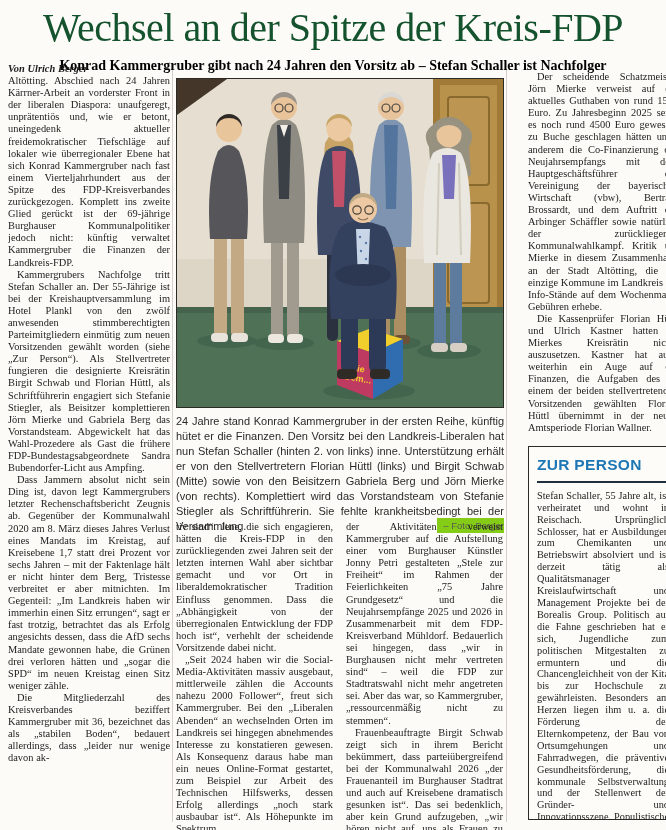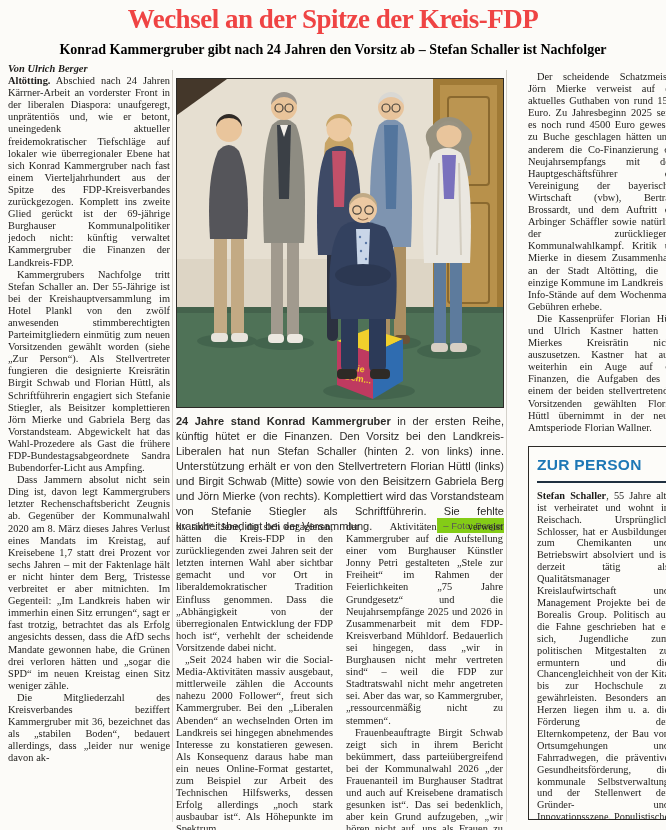--- a/index.html
+++ b/index.html
@@ -2,33 +2,33 @@
 <html lang="de"><head>
 <meta charset="utf-8">
 <style>
   html,body{margin:0;padding:0;}
   body{width:666px;height:830px;background:#fcfbf8;}
   .page{position:relative;width:666px;height:830px;overflow:hidden;
         font-family:"Liberation Serif",serif;color:#1d1c1a;background:#fcfbf8;}
 
   
   .header{position:absolute;top:4px;left:0;width:666px;text-align:center;}
-  .title{margin:0;font-family:"Liberation Serif",serif;font-weight:700;
-         font-size:27px;letter-spacing:-0.5px;color:#ef4444;}
+  .title{margin:0;font-family:"Liberation Serif",serif;font-weight:400;
+         font-size:40px;letter-spacing:-0.5px;color:#14532d;}
   .subtitle{margin:7px 0 0;font-size:14px;font-weight:bold;color:#000000;}
 
   
   .vrule{position:absolute;width:1px;background:#d4d1ca;top:70px;height:752px;}
   .vrule.r1{left:172px;} .vrule.r2{left:506px;}
 
   
   .textcol p{margin:0;font-size:10.4px;line-height:12.1px;text-align:justify;
              hyphens:none;word-spacing:0.2px;}
   .textcol p.ind{text-indent:9px;}
-  .lead{font-weight:bold;}
+  .lead{font-weight:normal;}
 
   
   .col1{position:absolute;left:8px;top:63px;width:162px;height:750px;overflow:hidden;}
   .byline{margin:0 0 8px;font-style:italic;font-size:11.5px;font-weight:bold;}
 
   
   .center{position:absolute;left:176px;top:78px;width:328px;}
   .photo-frame{width:328px;height:330px;border:1px solid #2c2a27;box-sizing:border-box;
                overflow:hidden;background:#e6dfd1;}
   .photo-frame svg{display:block;}

